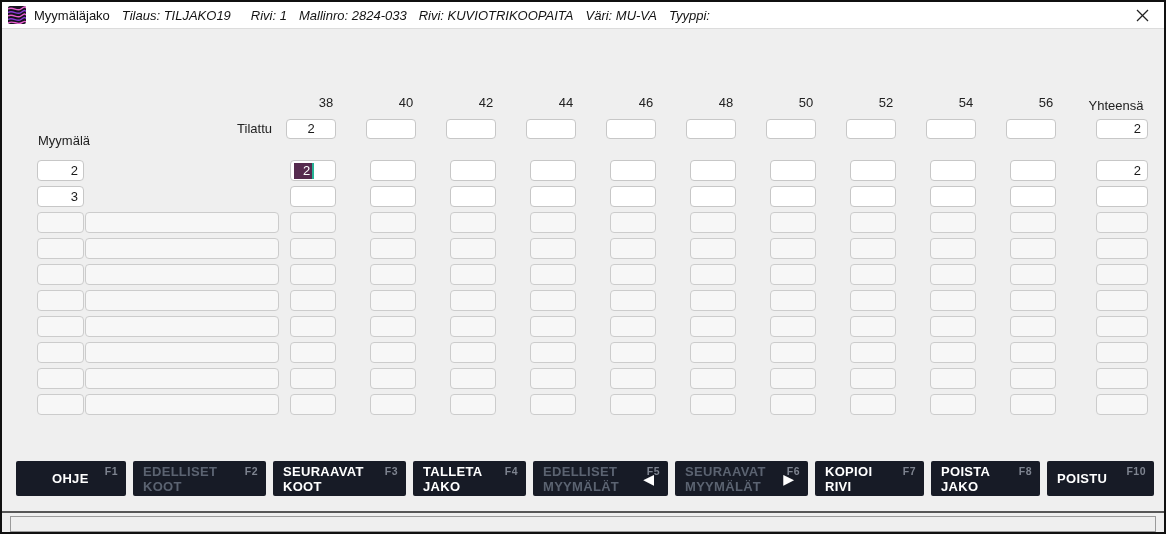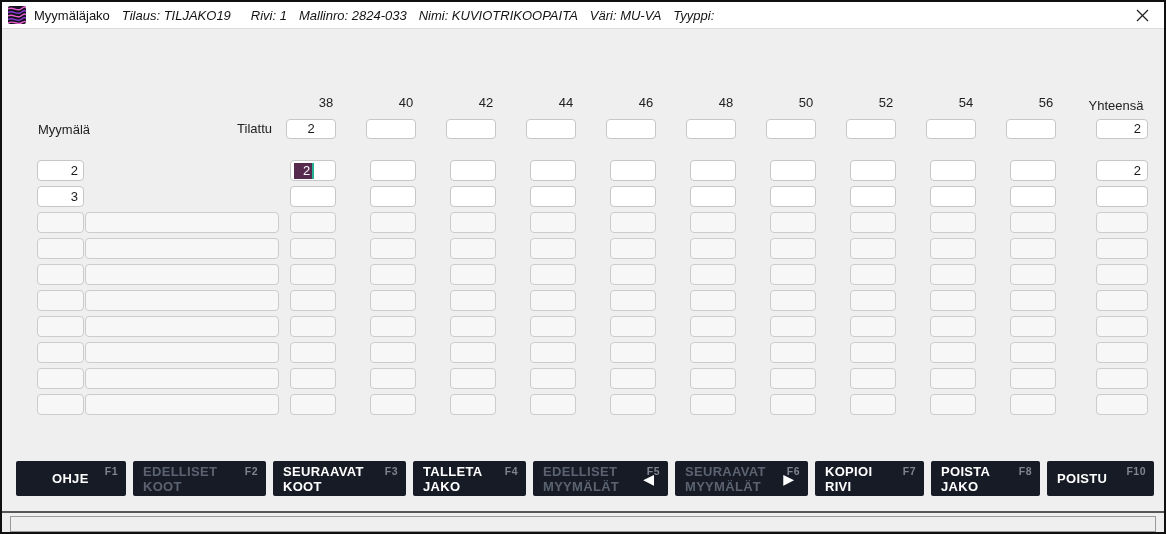--- a/index.html
+++ b/index.html
@@ -70,21 +70,21 @@
       <svg width="18" height="18" viewBox="0 0 18 18">
         <rect x="0" y="0" width="18" height="18" rx="2" fill="#17121f"></rect>
         <path d="M0,3 C5,0 9,6 13,3 S17,1 18,2" stroke="#e85fd0" stroke-width="1.4" fill="none"></path>
         <path d="M0,6.5 C5,3.5 9,9.5 13,6.5 S17,4.5 18,5.5" stroke="#8a3bd8" stroke-width="1.4" fill="none"></path>
         <path d="M0,10 C5,7 9,13 13,10 S17,8 18,9" stroke="#e85fd0" stroke-width="1.4" fill="none"></path>
         <path d="M0,13.5 C5,10.5 9,16.5 13,13.5 S17,11.5 18,12.5" stroke="#8a3bd8" stroke-width="1.4" fill="none"></path>
         <path d="M0,17 C5,14 9,19 13,17 S17,15 18,16" stroke="#e85fd0" stroke-width="1.4" fill="none"></path>
       </svg>
     </span>
     <span class="title-text">
-      <span>Myymäläjako</span><span id="title-fields"><span class="fld">Tilaus: TILJAKO19</span><span class="fld" style="margin-left: 20px;">Rivi: 1</span><span class="fld">Mallinro: 2824-033</span><span class="fld">Nimi: KUVIOTRIKOOPAITA</span><span class="fld">Väri: MU-VA</span><span class="fld">Tyyppi:</span></span>
+      <span>Myymäläjako</span><span id="title-fields"><span class="fld">Tilaus: TILJAKO19</span><span class="fld" style="margin-left: 20px;">Rivi: 1</span><span class="fld">Mallinro: 2824-033</span><span class="fld">Rivi: KUVIOTRIKOOPAITA</span><span class="fld">Väri: MU-VA</span><span class="fld">Tyyppi:</span></span>
     </span>
     <span class="close-btn">
       <svg width="13" height="13" viewBox="0 0 13 13">
         <line x1="1" y1="1" x2="12" y2="12" stroke="#222" stroke-width="1.3"></line>
         <line x1="12" y1="1" x2="1" y2="12" stroke="#222" stroke-width="1.3"></line>
       </svg>
     </span>
   </div>
 
   <div id="grid">
@@ -104,21 +104,21 @@
       <div class="cell" style="left: 364px; top: 89px; width: 50px; height: 20px; line-height: 18px; text-align: center;"></div>
       <div class="cell" style="left: 444px; top: 89px; width: 50px; height: 20px; line-height: 18px; text-align: center;"></div>
       <div class="cell" style="left: 524px; top: 89px; width: 50px; height: 20px; line-height: 18px; text-align: center;"></div>
       <div class="cell" style="left: 604px; top: 89px; width: 50px; height: 20px; line-height: 18px; text-align: center;"></div>
       <div class="cell" style="left: 684px; top: 89px; width: 50px; height: 20px; line-height: 18px; text-align: center;"></div>
       <div class="cell" style="left: 764px; top: 89px; width: 50px; height: 20px; line-height: 18px; text-align: center;"></div>
       <div class="cell" style="left: 844px; top: 89px; width: 50px; height: 20px; line-height: 18px; text-align: center;"></div>
       <div class="cell" style="left: 924px; top: 89px; width: 50px; height: 20px; line-height: 18px; text-align: center;"></div>
       <div class="cell" style="left: 1004px; top: 89px; width: 50px; height: 20px; line-height: 18px; text-align: center;"></div>
       <div class="cell" style="left: 1094px; top: 89px; width: 52px; height: 20px; line-height: 18px; text-align: right; padding-right: 6px;">2</div>
-      <div class="lbl" style="left: 36px; top: 92px;">Myymälä</div>
+      <div class="lbl" style="left: 36px; top: 103px;">Myymälä</div>
       <div class="cell" style="left: 35px; top: 130px; width: 47px; height: 21px; line-height: 19px; text-align: right; padding-right: 5px;">2</div>
       <div class="cell sel-box" style="left: 288px; top: 130px; width: 46px; height: 21px;">
         <span class="sel-chip">2</span>
         <span class="caret"></span>
       </div>
       <div class="cell" style="left: 368px; top: 130px; width: 46px; height: 21px; line-height: 19px; text-align: center;"></div>
       <div class="cell" style="left: 448px; top: 130px; width: 46px; height: 21px; line-height: 19px; text-align: center;"></div>
       <div class="cell" style="left: 528px; top: 130px; width: 46px; height: 21px; line-height: 19px; text-align: center;"></div>
       <div class="cell" style="left: 608px; top: 130px; width: 46px; height: 21px; line-height: 19px; text-align: center;"></div>
       <div class="cell" style="left: 688px; top: 130px; width: 46px; height: 21px; line-height: 19px; text-align: center;"></div>

